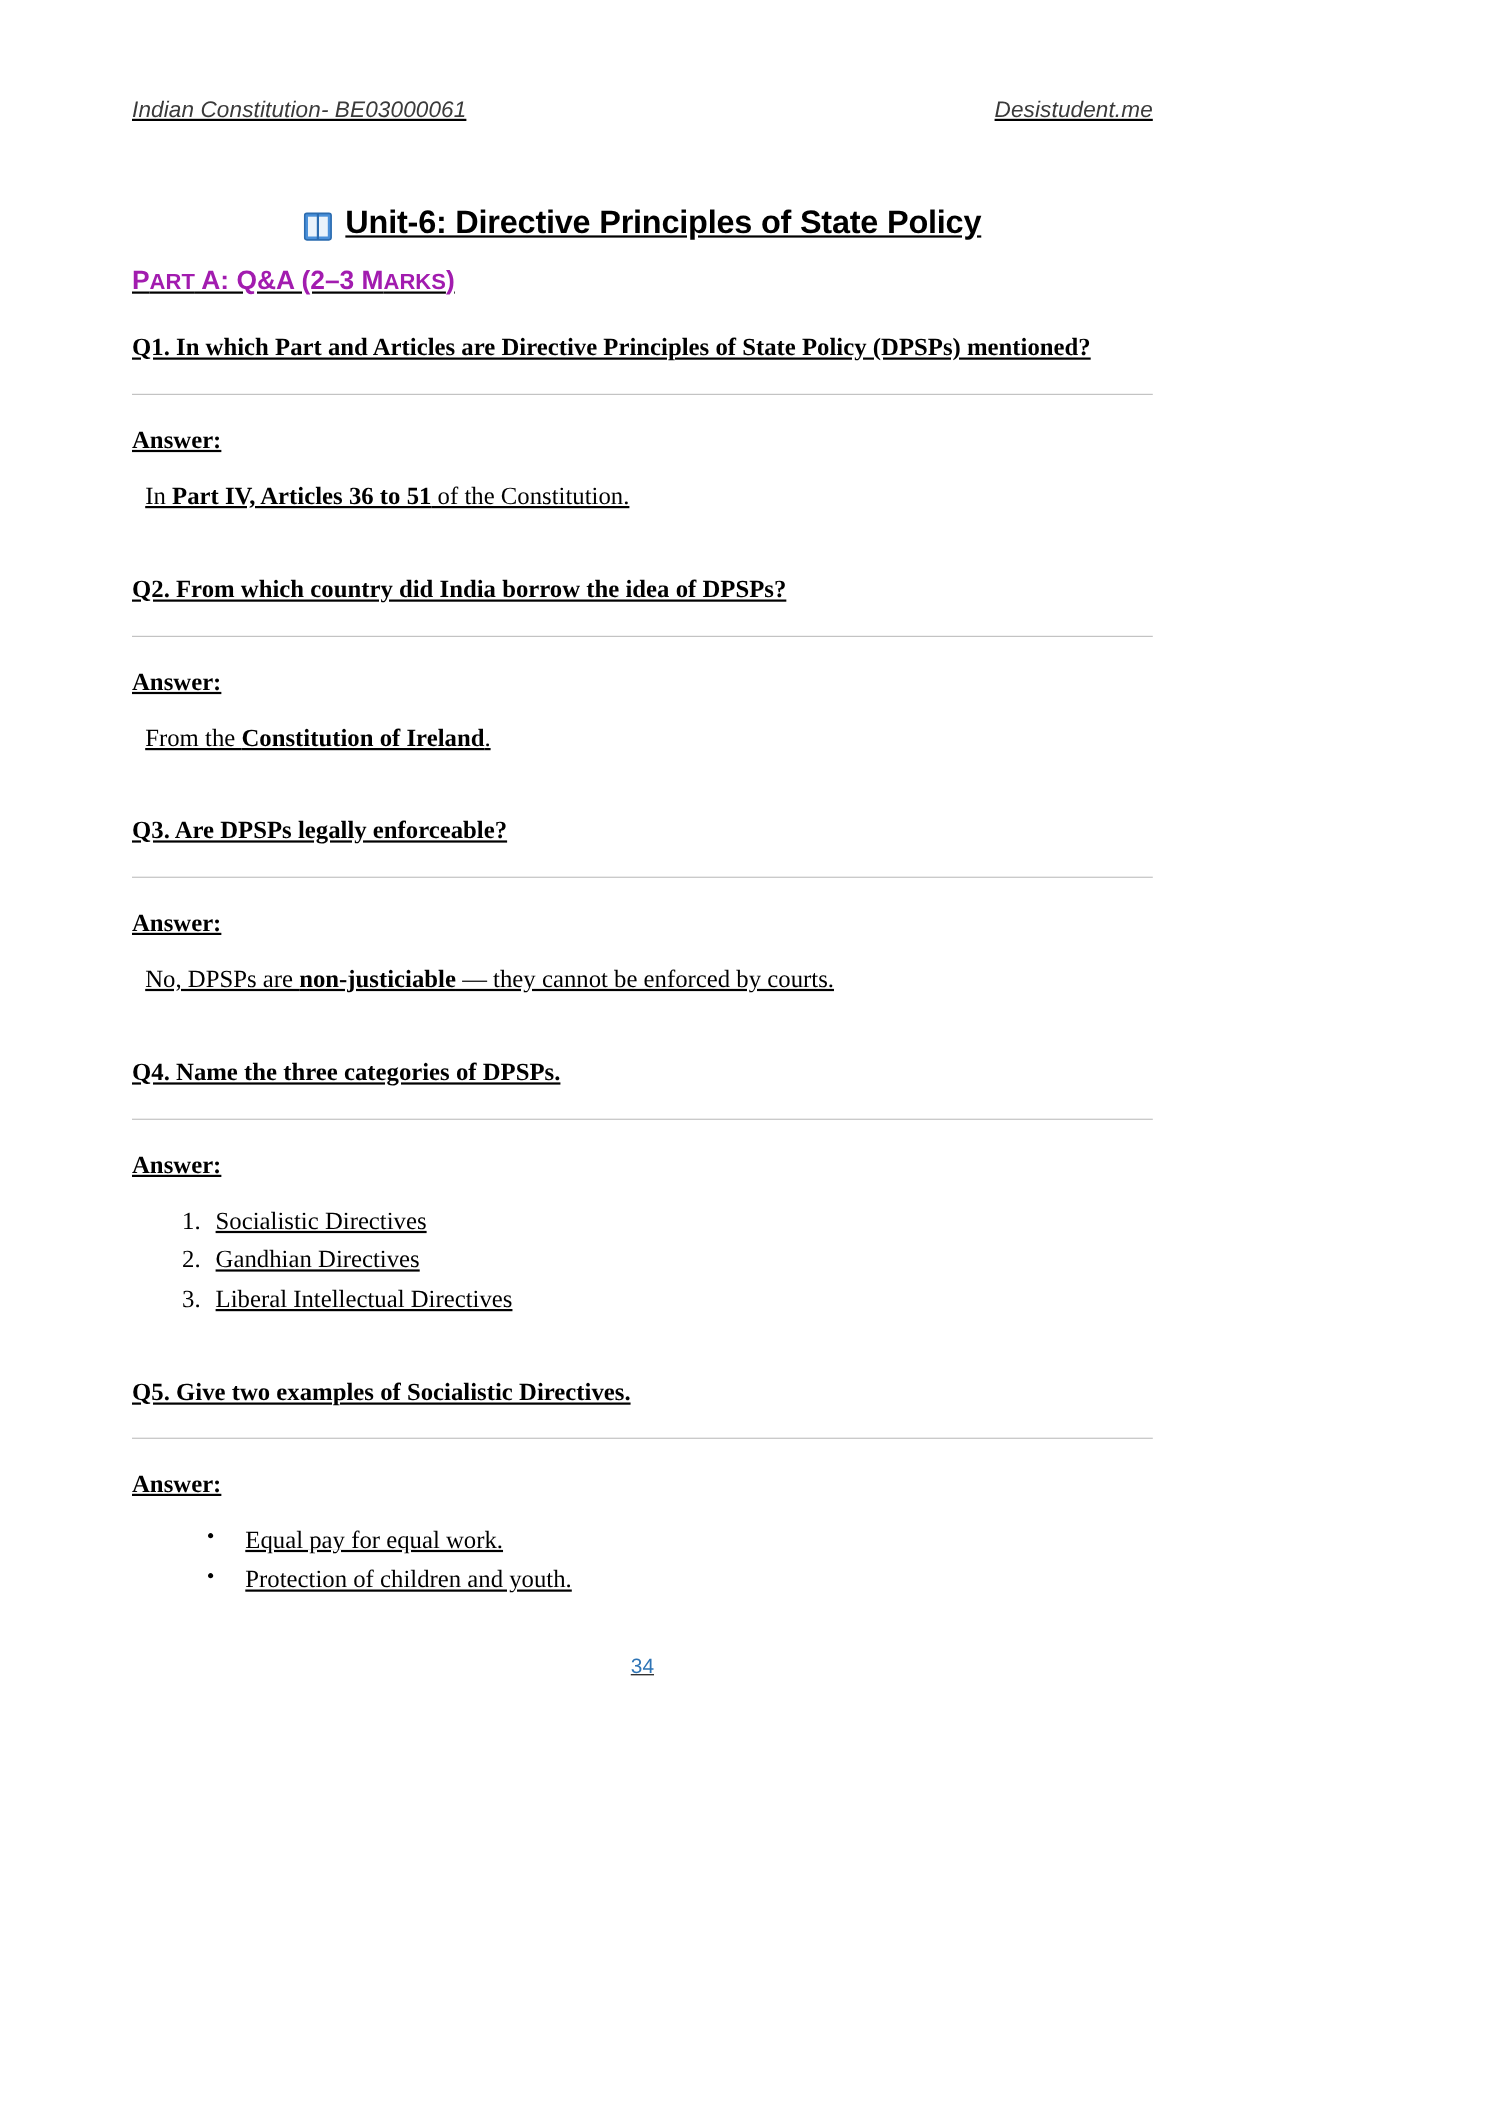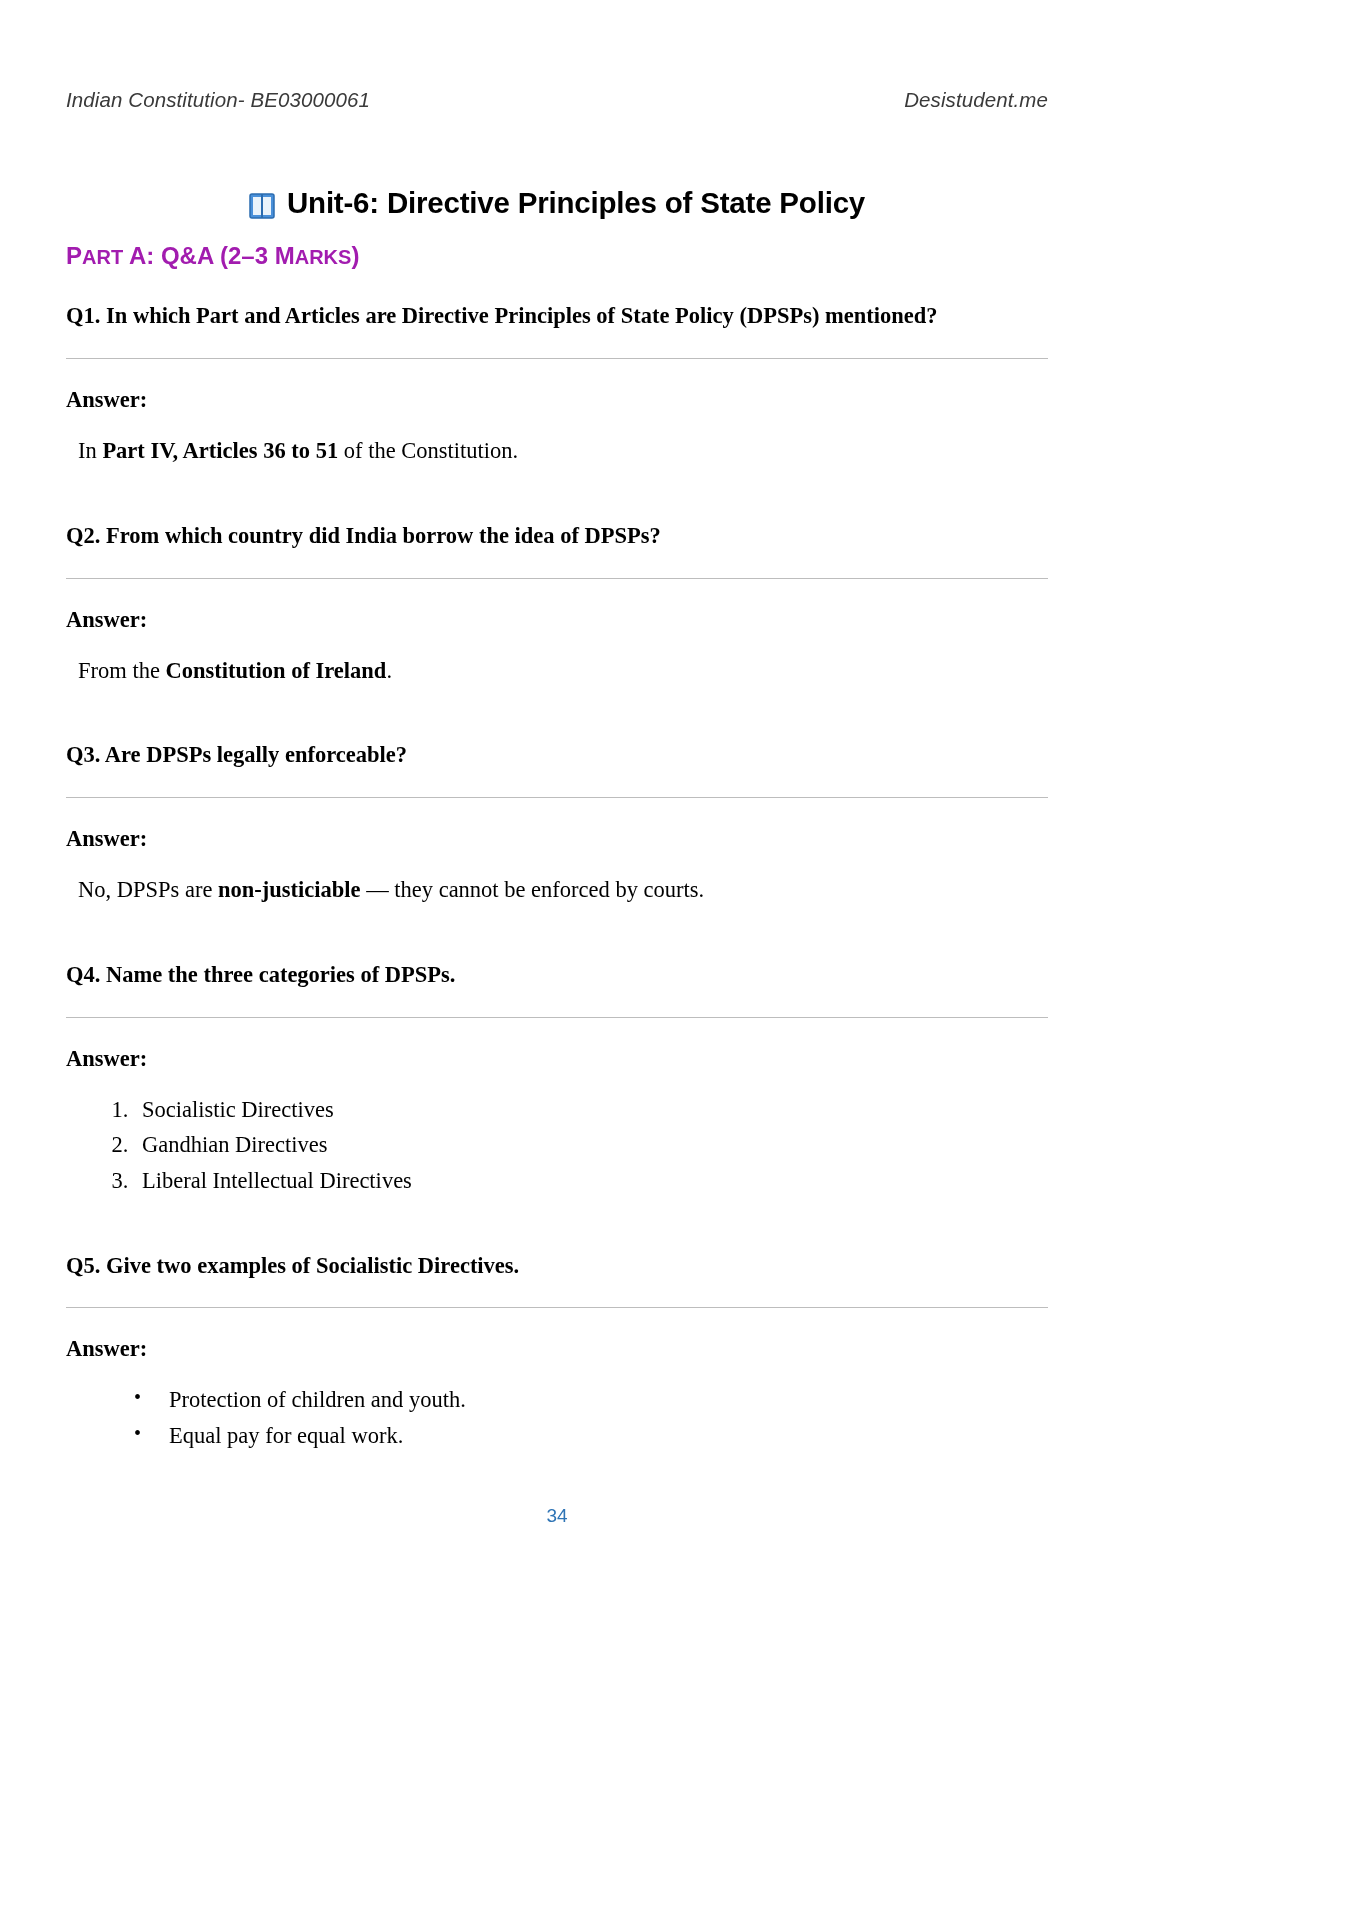--- a/index.html
+++ b/index.html
@@ -11,21 +11,22 @@
     width: 1358px;
     min-height: 1920px;
     font-family: "Liberation Serif", serif;
     color: #000000;
   }
   .page {
     position: relative;
     width: 1214px;
     min-height: 1920px;
     box-sizing: border-box;
-    padding: 88px 166px 40px 66px;
+    padding: 88px 166px 40px 120px;
+    text-decoration: underline;
   }
   .header {
     display: flex;
     justify-content: space-between;
     align-items: baseline;
     font-family: "Liberation Sans", sans-serif;
     font-style: italic;
     font-size: 20.5px;
     color: #3a3a3a;
     letter-spacing: 0.1px;
@@ -189,20 +190,20 @@
       <li>Gandhian Directives</li>
       <li>Liberal Intellectual Directives</li>
     </ol>
   </div>
 
   <div class="block">
     <p class="q">Q5. Give two examples of Socialistic Directives.</p>
     <hr class="rule">
     <p class="answer-label">Answer:</p>
     <ul class="bullet-list">
+      <li>Equal pay for equal work.</li>
       <li>Protection of children and youth.</li>
-      <li>Equal pay for equal work.</li>
     </ul>
   </div>
 
   <div class="page-number">34</div>
 
 </div>
 
 </body></html>

